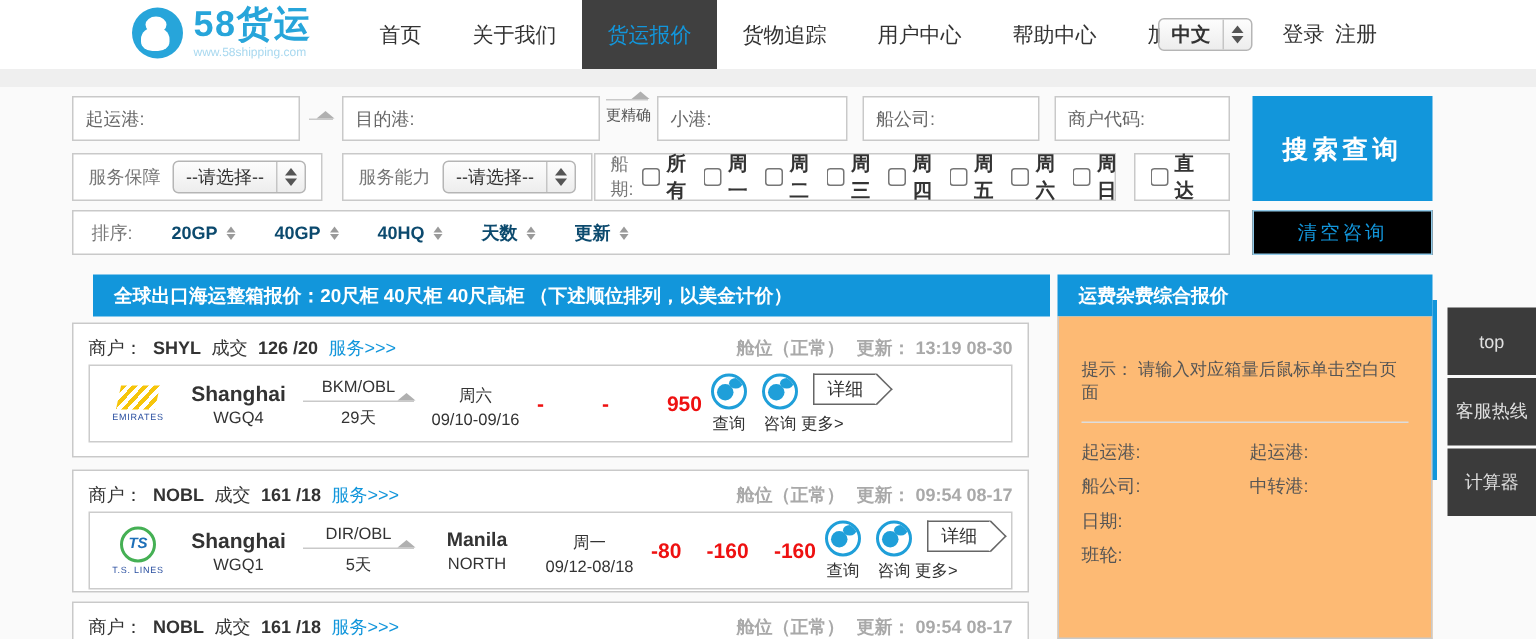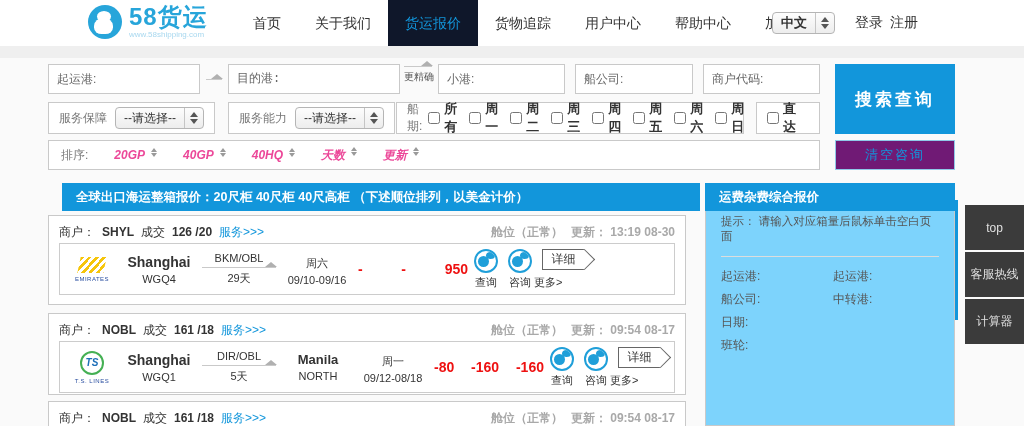--- a/index.html
+++ b/index.html
@@ -12,21 +12,21 @@
   .band { position:absolute; top:46px; left:0; width:1024px; height:12px; background:#efefef; }
   .logo { position:absolute; left:88px; top:5px; display:flex; align-items:center; gap:7px; }
   .logo-circle { width:34px; height:34px; border-radius:50%; background:#27a5da; position:relative; overflow:hidden; }
   .logo-circle::before { content:''; position:absolute; left:9px; top:6px; width:14px; height:11px; border-radius:50%; background:#fff; }
   .logo-circle::after { content:''; position:absolute; left:6px; top:13px; width:19px; height:16px; border-radius:50% 50% 40% 40%; background:#fff; }
   .logo-name { color:#27a5da; font-size:24px; font-weight:bold; line-height:24px; letter-spacing:1px; }
   .logo-site { color:#a8d8ef; font-size:8px; margin-top:1px; }
 
   .nav { position:absolute; left:236px; top:0; height:46px; display:flex; }
   .nav-item { padding:0 17px; line-height:46px; font-size:14px; color:#333; cursor:pointer; white-space:nowrap; }
-  .nav-item.active { background:#0f172a; color:#1296db;text-align:center; }
+  .nav-item.active { background:#404040; color:#1296db;text-align:center; }
 
   .lang-select { position:absolute; left:772px; top:12px; height:22px; border:1px solid #b5b5b5; border-radius:4px; background:linear-gradient(#fdfdfd,#ededed); display:flex; align-items:center; font-size:13px; font-weight:bold; padding-left:8px; cursor:pointer; }
   .stepper { display:flex; flex-direction:column; align-items:center; gap:2px; padding:0 5px; margin-left:8px; border-left:1px solid #c5c5c5; height:100%; justify-content:center; }
   .tri-up { width:0; height:0; border-left:4px solid transparent; border-right:4px solid transparent; border-bottom:5px solid #555; }
   .tri-down { width:0; height:0; border-left:4px solid transparent; border-right:4px solid transparent; border-top:5px solid #555; }
   .auth-link { position:absolute; top:14px; font-size:14px; color:#333; cursor:pointer; }
 
   
   .tin { position:absolute; height:30px; background:#fff; border:1px solid #c9c9c9; font-size:12px; color:#555; padding:0 8px; outline:none; font-family:inherit; }
   .tin::placeholder { color:#666; opacity:1; }
@@ -37,27 +37,27 @@
   .refine-text { font-size:10px; color:#555; }
 
   .fbox { position:absolute; top:102px; height:32px; border:1px solid #c9c9c9; background:#fff; display:flex; align-items:center; padding:0 10px; font-size:12px; color:#777; gap:8px; }
   .mac-select { border:1px solid #b5b5b5; border-radius:4px; background:linear-gradient(#fdfdfd,#ededed); display:flex; align-items:center; font-size:12px; color:#333; padding-left:8px; height:22px; cursor:pointer; flex:1; justify-content:space-between; }
   .cbrow { display:flex; align-items:center; gap:4px; }
   .cbrow input { width:12px; height:12px; margin:0; cursor:pointer; }
   .cbrow .cbl { font-size:13px; color:#333; font-weight:bold; margin-right:6px; }
 
   .sort-box { position:absolute; top:140px; left:48px; width:772px; height:30px; border:1px solid #c9c9c9; background:#fff; display:flex; align-items:center; padding:0 12px; gap:26px; font-size:12px; }
   .sort-label { color:#777; }
-  .sort-item { display:flex; gap:6px; cursor:pointer; font-weight:bold; color:#ec4899;font-style:italic; }
+  .sort-item { display:flex; align-items:center; gap:6px; cursor:pointer; font-weight:bold; color:#0c4a6e; }
   .mini-stepper { display:flex; flex-direction:column; gap:1px; }
   .mini-stepper .u { width:0;height:0;border-left:3px solid transparent;border-right:3px solid transparent;border-bottom:4px solid #9a9a9a; }
   .mini-stepper .d { width:0;height:0;border-left:3px solid transparent;border-right:3px solid transparent;border-top:4px solid #9a9a9a; }
 
   .search-btn { position:absolute; left:835px; top:64px; width:120px; height:70px; background:#1296db; color:#fff; border:none; font-size:17px; font-weight:bold; letter-spacing:3px; cursor:pointer; font-family:inherit; }
-  .clear-btn { position:absolute; left:835px; top:140px; width:120px; height:30px; background:#701a75; color:#1296db; border:1px solid #8fc9e8; font-size:13px; letter-spacing:2px; cursor:pointer; font-family:inherit; }
+  .clear-btn { position:absolute; left:835px; top:140px; width:120px; height:30px; background:#000000; color:#1296db; border:1px solid #8fc9e8; font-size:13px; letter-spacing:2px; cursor:pointer; font-family:inherit; }
 
   
   .panel-title { position:absolute; height:28px; background:#1296db; color:#fff; font-size:12.5px; font-weight:bold; line-height:28px; padding-left:14px; }
   .quotes-title { left:62px; top:183px; width:638px; }
   .card { position:absolute; left:48px; width:638px; background:#fff; border:1px solid #c9c9c9; padding:5px 10px; }
   .card-head { display:flex; align-items:center; gap:7px; font-size:12px; height:22px; }
   .b { font-weight:bold; }
   .link { color:#1296db; cursor:pointer; }
   .head-right { margin-left:auto; color:#a9a9a9; display:flex; gap:8px;font-weight:bold; }
   .card-body { border:1px solid #ccc; height:52px; display:flex; align-items:center; padding:0 4px; }
@@ -86,21 +86,21 @@
   .detail-btn::after { content:''; position:absolute; right:-8px; top:2.4px; width:14px; height:14px; border-top:1px solid #666; border-right:1px solid #666; transform:rotate(45deg); background:#fff; }
   .more-link { display:block; font-size:11px; color:#333; margin-top:5px; cursor:pointer; }
 
   
   .em-glyph { width:26px; height:16px; margin:0 auto; background:repeating-linear-gradient(125deg,#f6c50a 0 3px,#fff 3px 6px); transform:skewX(-12deg); }
   .carrier-cap { font-size:6px; color:#2a4fa0; letter-spacing:.5px; margin-top:3px; white-space:nowrap; }
   .ts-glyph { width:24px; height:24px; margin:0 auto; border-radius:50%; border:2px solid #45b054; color:#1d6fb8; font-size:10px; font-weight:bold; font-style:italic; display:flex; align-items:center; justify-content:center; }
 
   
   .sidebar-title { left:705px; top:183px; width:250px; }
-  .sidebar-body { position:absolute; left:705px; top:211px; width:250px; height:215px; background:#7dd3fc; border:1px solid #c9c9c9; border-top:none; padding:3px 15px; }
+  .sidebar-body { position:absolute; left:705px; top:211px; width:250px; height:215px; background:#fdba74; border:1px solid #c9c9c9; border-top:none; padding:28px 15px; }
   .hint { font-size:11.5px; color:#555; }
   .qty-grid { display:grid; grid-template-columns:36px 66px 36px 66px; column-gap:6px; row-gap:9px; align-items:center; margin-top:11px; }
   .qty-label { font-size:12px; font-weight:bold; color:#333; }
   .qty-input { height:22px; border:1px solid #bbb; width:100%; outline:none; padding:0 4px; font-size:12px; }
   .divider { border-top:1px solid #ddd; margin:12px 0 8px; }
   .f-row { display:flex; font-size:12px; color:#555; line-height:23px; }
   .f-row span:first-child { width:112px; }
 
   
   .blue-strip { position:absolute; left:955px; top:200px; width:3px; height:120px; background:#1296db; }
@@ -134,21 +134,21 @@
         <span class="tri-down"></span>
       </span>
   </div>
   <div class="auth-link" style="left:855px;">登录</div>
   <div class="auth-link" style="left:890px;">注册</div>
 </div>
 <div class="band"></div>
 
 <input class="tin" style="left: 48px; top: 64px; width: 152px;" placeholder="起运港:">
 <div class="arrow-line abs" style="left:206px; top:79px; width:16px;"></div>
-<input class="tin" style="left: 228px; top: 64px; width: 172px; font-family: Liberation Mono, monospace;" placeholder="目的港:">
+<input class="tin" style="left: 228px; top: 64px; width: 172px;" placeholder="目的港:">
 <div class="refine">
   <div class="arrow-line"></div>
   <div class="refine-text">更精确</div>
 </div>
 <input class="tin" style="left: 438px; top: 64px; width: 127px;" placeholder="小港:">
 <input class="tin" style="left: 575px; top: 64px; width: 118px;" placeholder="船公司:">
 <input class="tin" style="left: 703px; top: 64px; width: 117px;" placeholder="商户代码:">
 
 <div class="fbox" style="left:48px; width:167px;">
   <span>服务保障</span>

